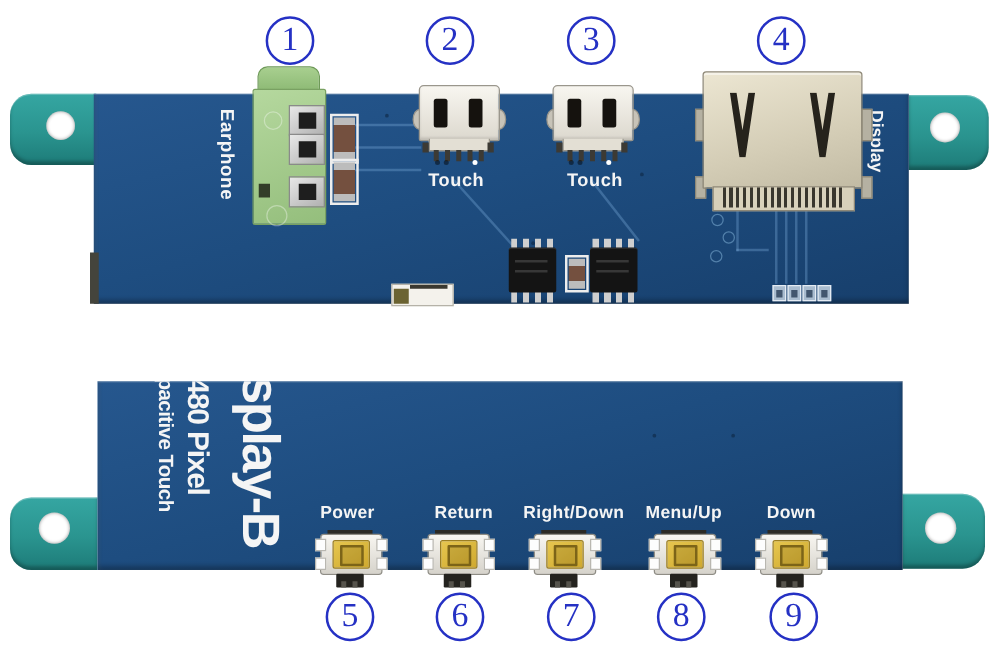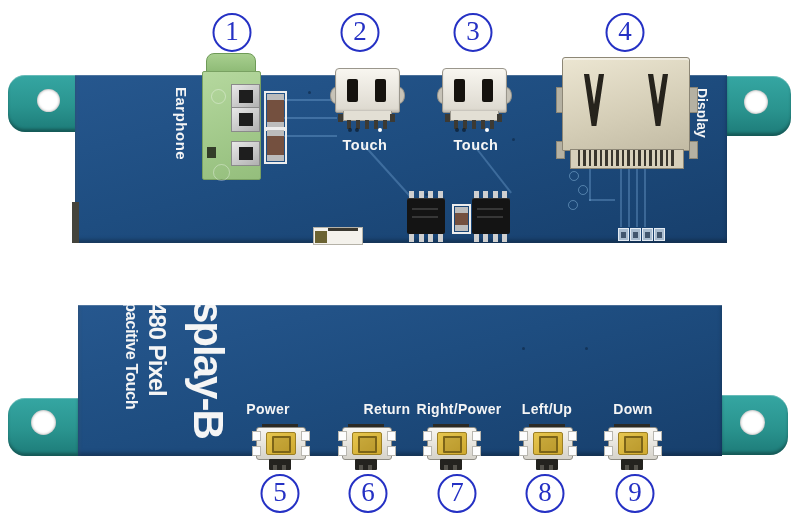--- a/index.html
+++ b/index.html
@@ -252,24 +252,24 @@
   </div>
 
   <div class="board" style="left:78px;top:305px;width:644px;height:151px;overflow:hidden">
     <div class="vtext" style="left:104px;top:-5px;font-size:42px;line-height:52px;letter-spacing:-2px">splay-B</div>
     <div class="vtext" style="left:64px;top:-3px;font-size:24px;line-height:30px;letter-spacing:-1px">480 Pixel</div>
     <div class="vtext" style="left:44px;top:-3px;font-size:16.5px;line-height:20px;letter-spacing:-.5px">pacitive Touch</div>
     <div class="via" style="left:444px;top:42px"></div>
     <div class="via" style="left:507px;top:42px"></div>
   </div>
 
-  <div class="btn-label" style="left:268px">Power</div>
-  <div class="btn-label" style="left:387px">Return</div>
-  <div class="btn-label" style="left:459px">Right/Power</div>
-  <div class="btn-label" style="left:547px">Left/Up</div>
+  <div class="btn-label" style="left:278px">Power</div>
+  <div class="btn-label" style="left:371px">Return</div>
+  <div class="btn-label" style="left:459px">Right/Down</div>
+  <div class="btn-label" style="left:547px">Menu/Up</div>
   <div class="btn-label" style="left:633px">Down</div>
 
   <div class="switch" style="left:252px">
     <div class="sw-top"></div>
     <div class="sw-body"></div>
     <div class="sw-pad" style="left:0;top:7px"></div>
     <div class="sw-pad" style="left:49px;top:7px"></div>
     <div class="sw-pad" style="left:0;top:22px"></div>
     <div class="sw-pad" style="left:49px;top:22px"></div>
     <div class="sw-yellow"></div>

